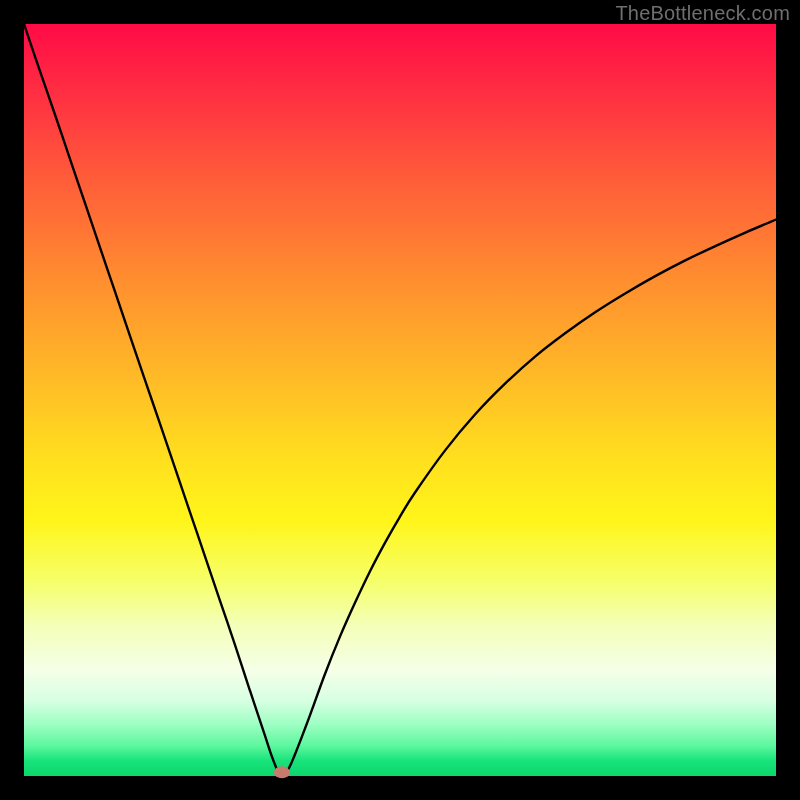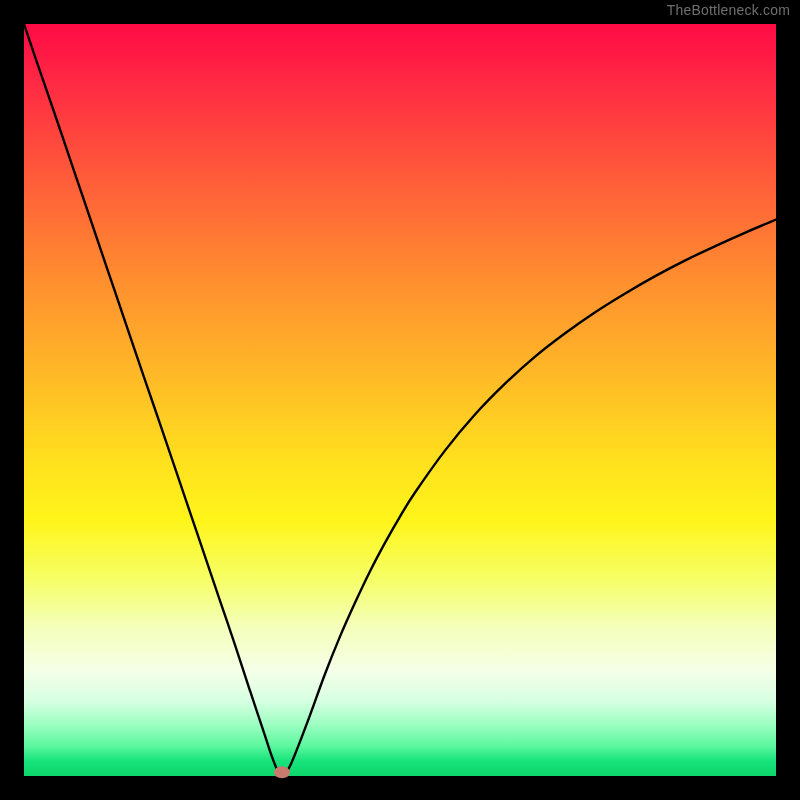--- a/index.html
+++ b/index.html
@@ -48,21 +48,21 @@
     top: 0;
     width: 752px;
     height: 752px;
     overflow: visible;
   }
   .watermark {
     position: absolute;
     top: 2px;
     right: 10px;
     color: #6f6f6f;
-    font-size: 14px;
+    font-size: 20px;
     font-weight: 500;
     letter-spacing: 0.2px;
     user-select: none;
     text-align: center;
   }
 </style>
 </head>
 <body>
 
 <div class="frame">

